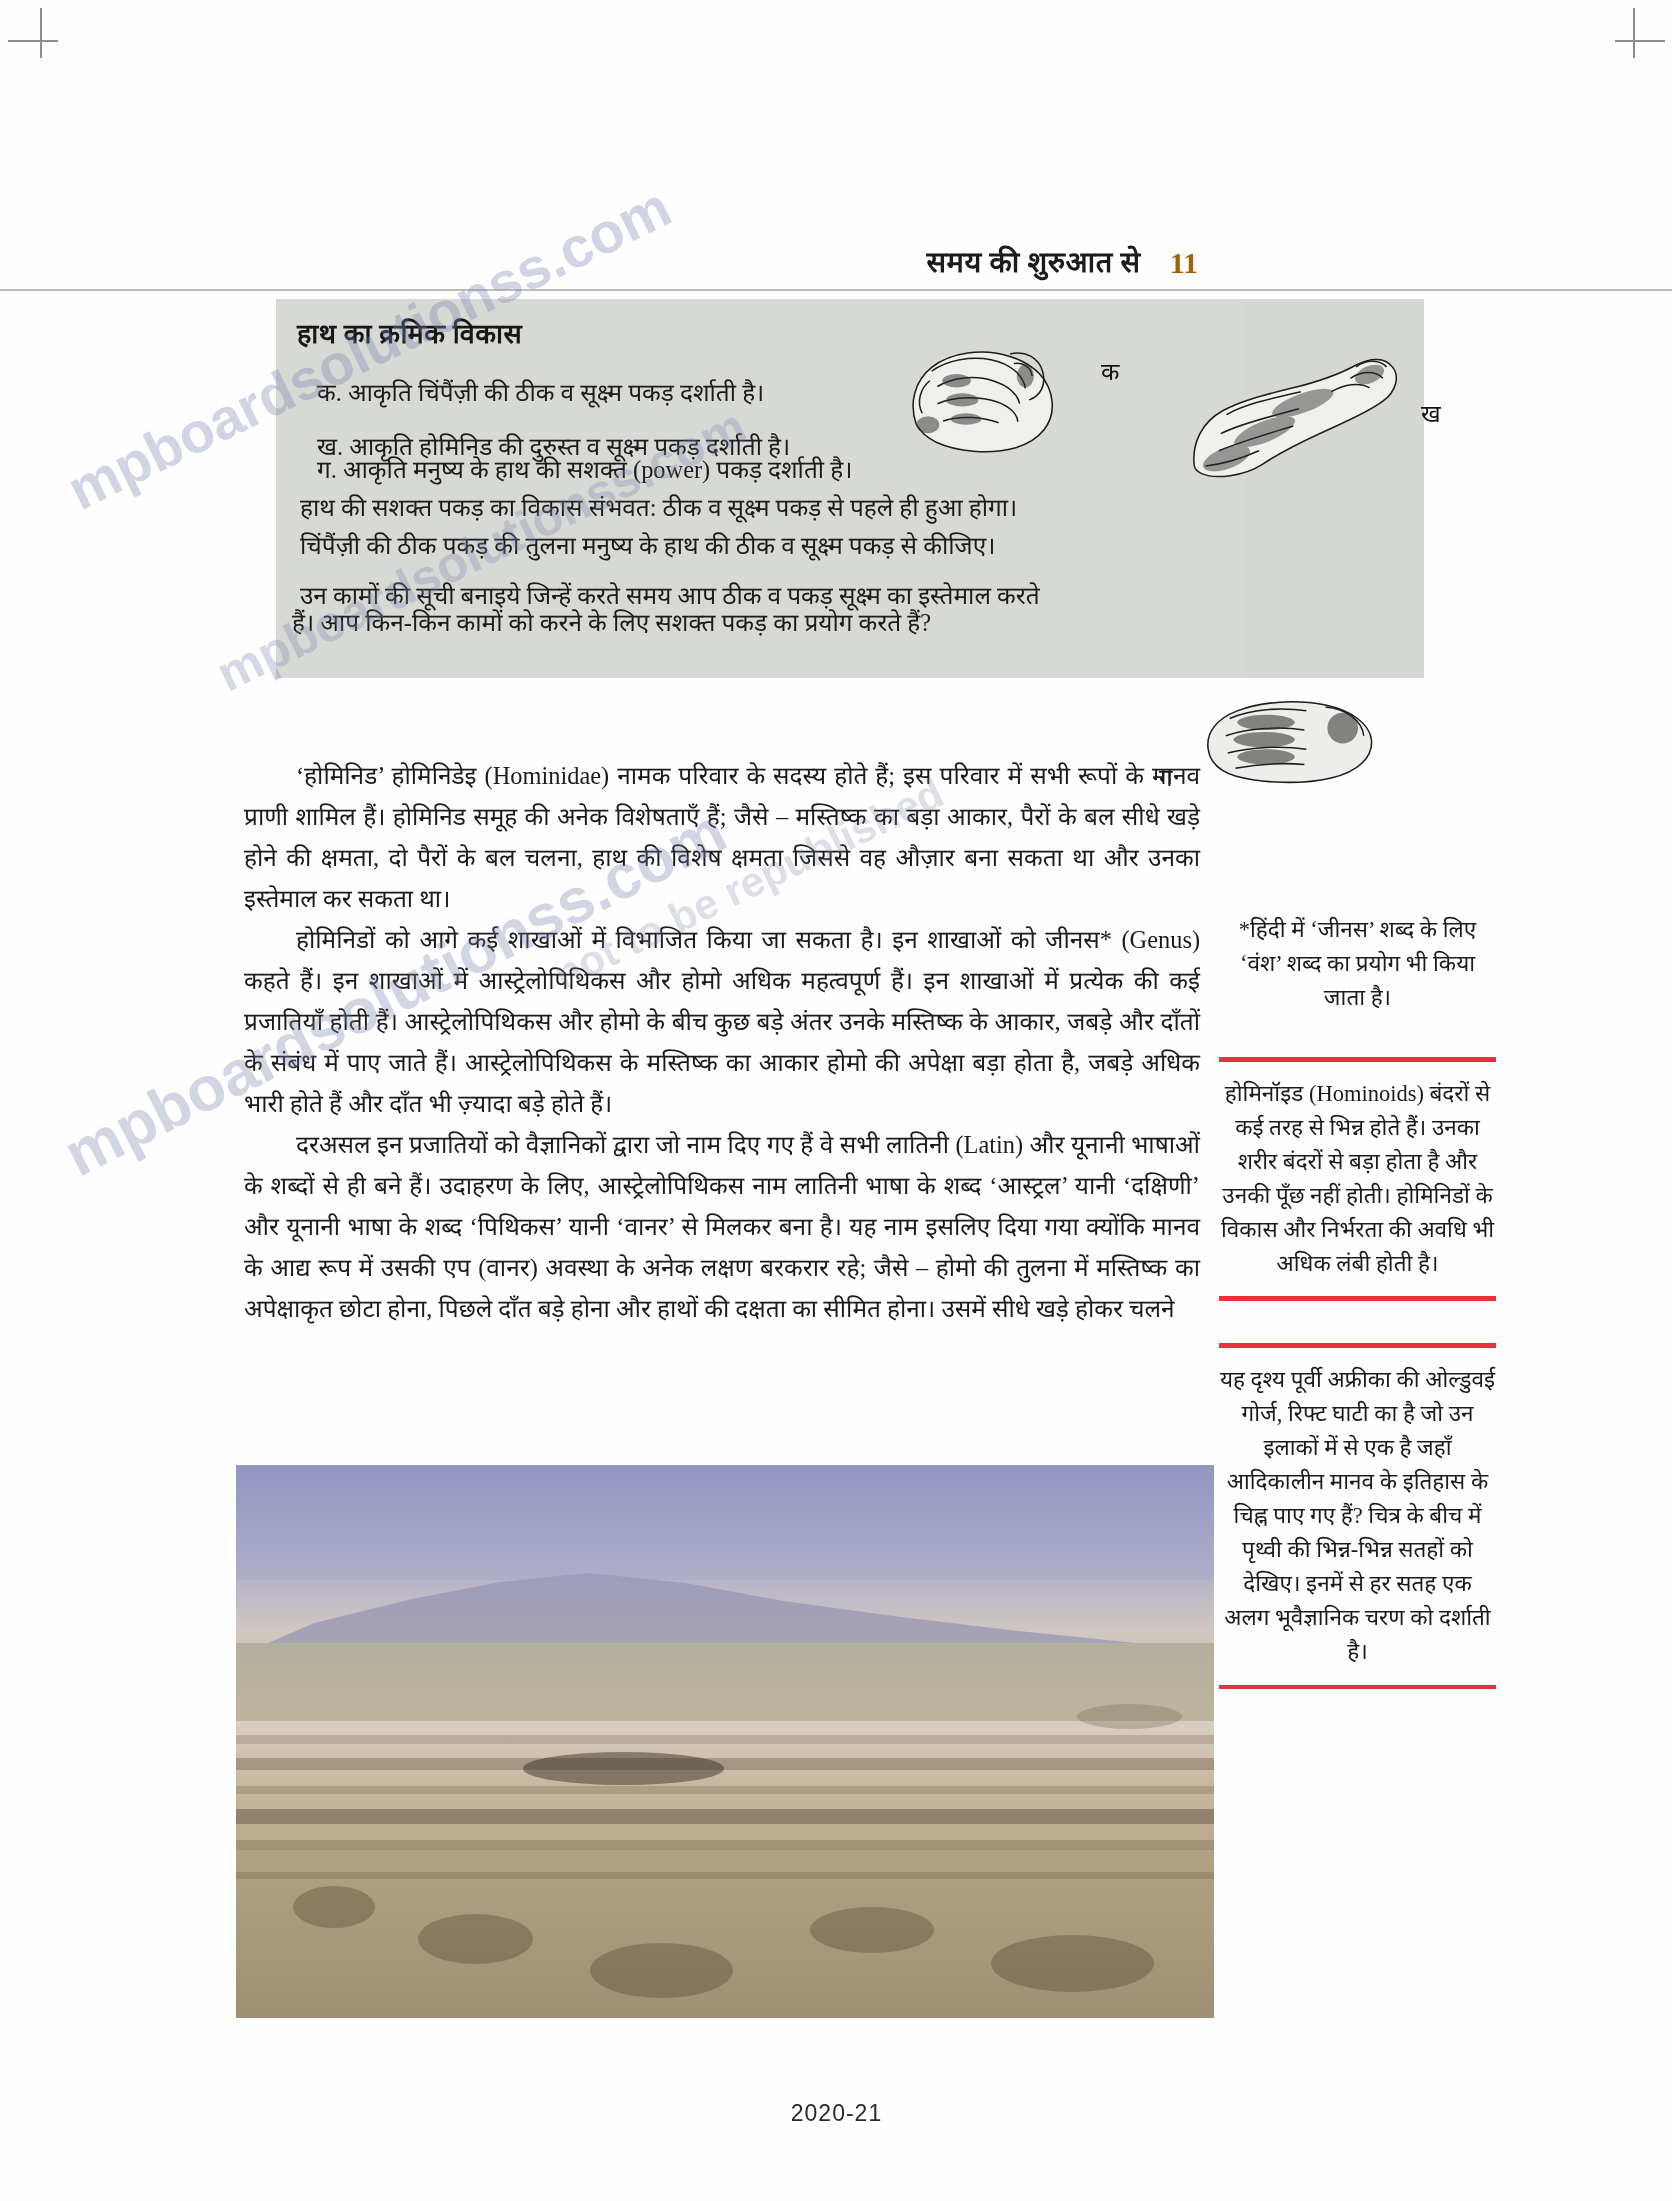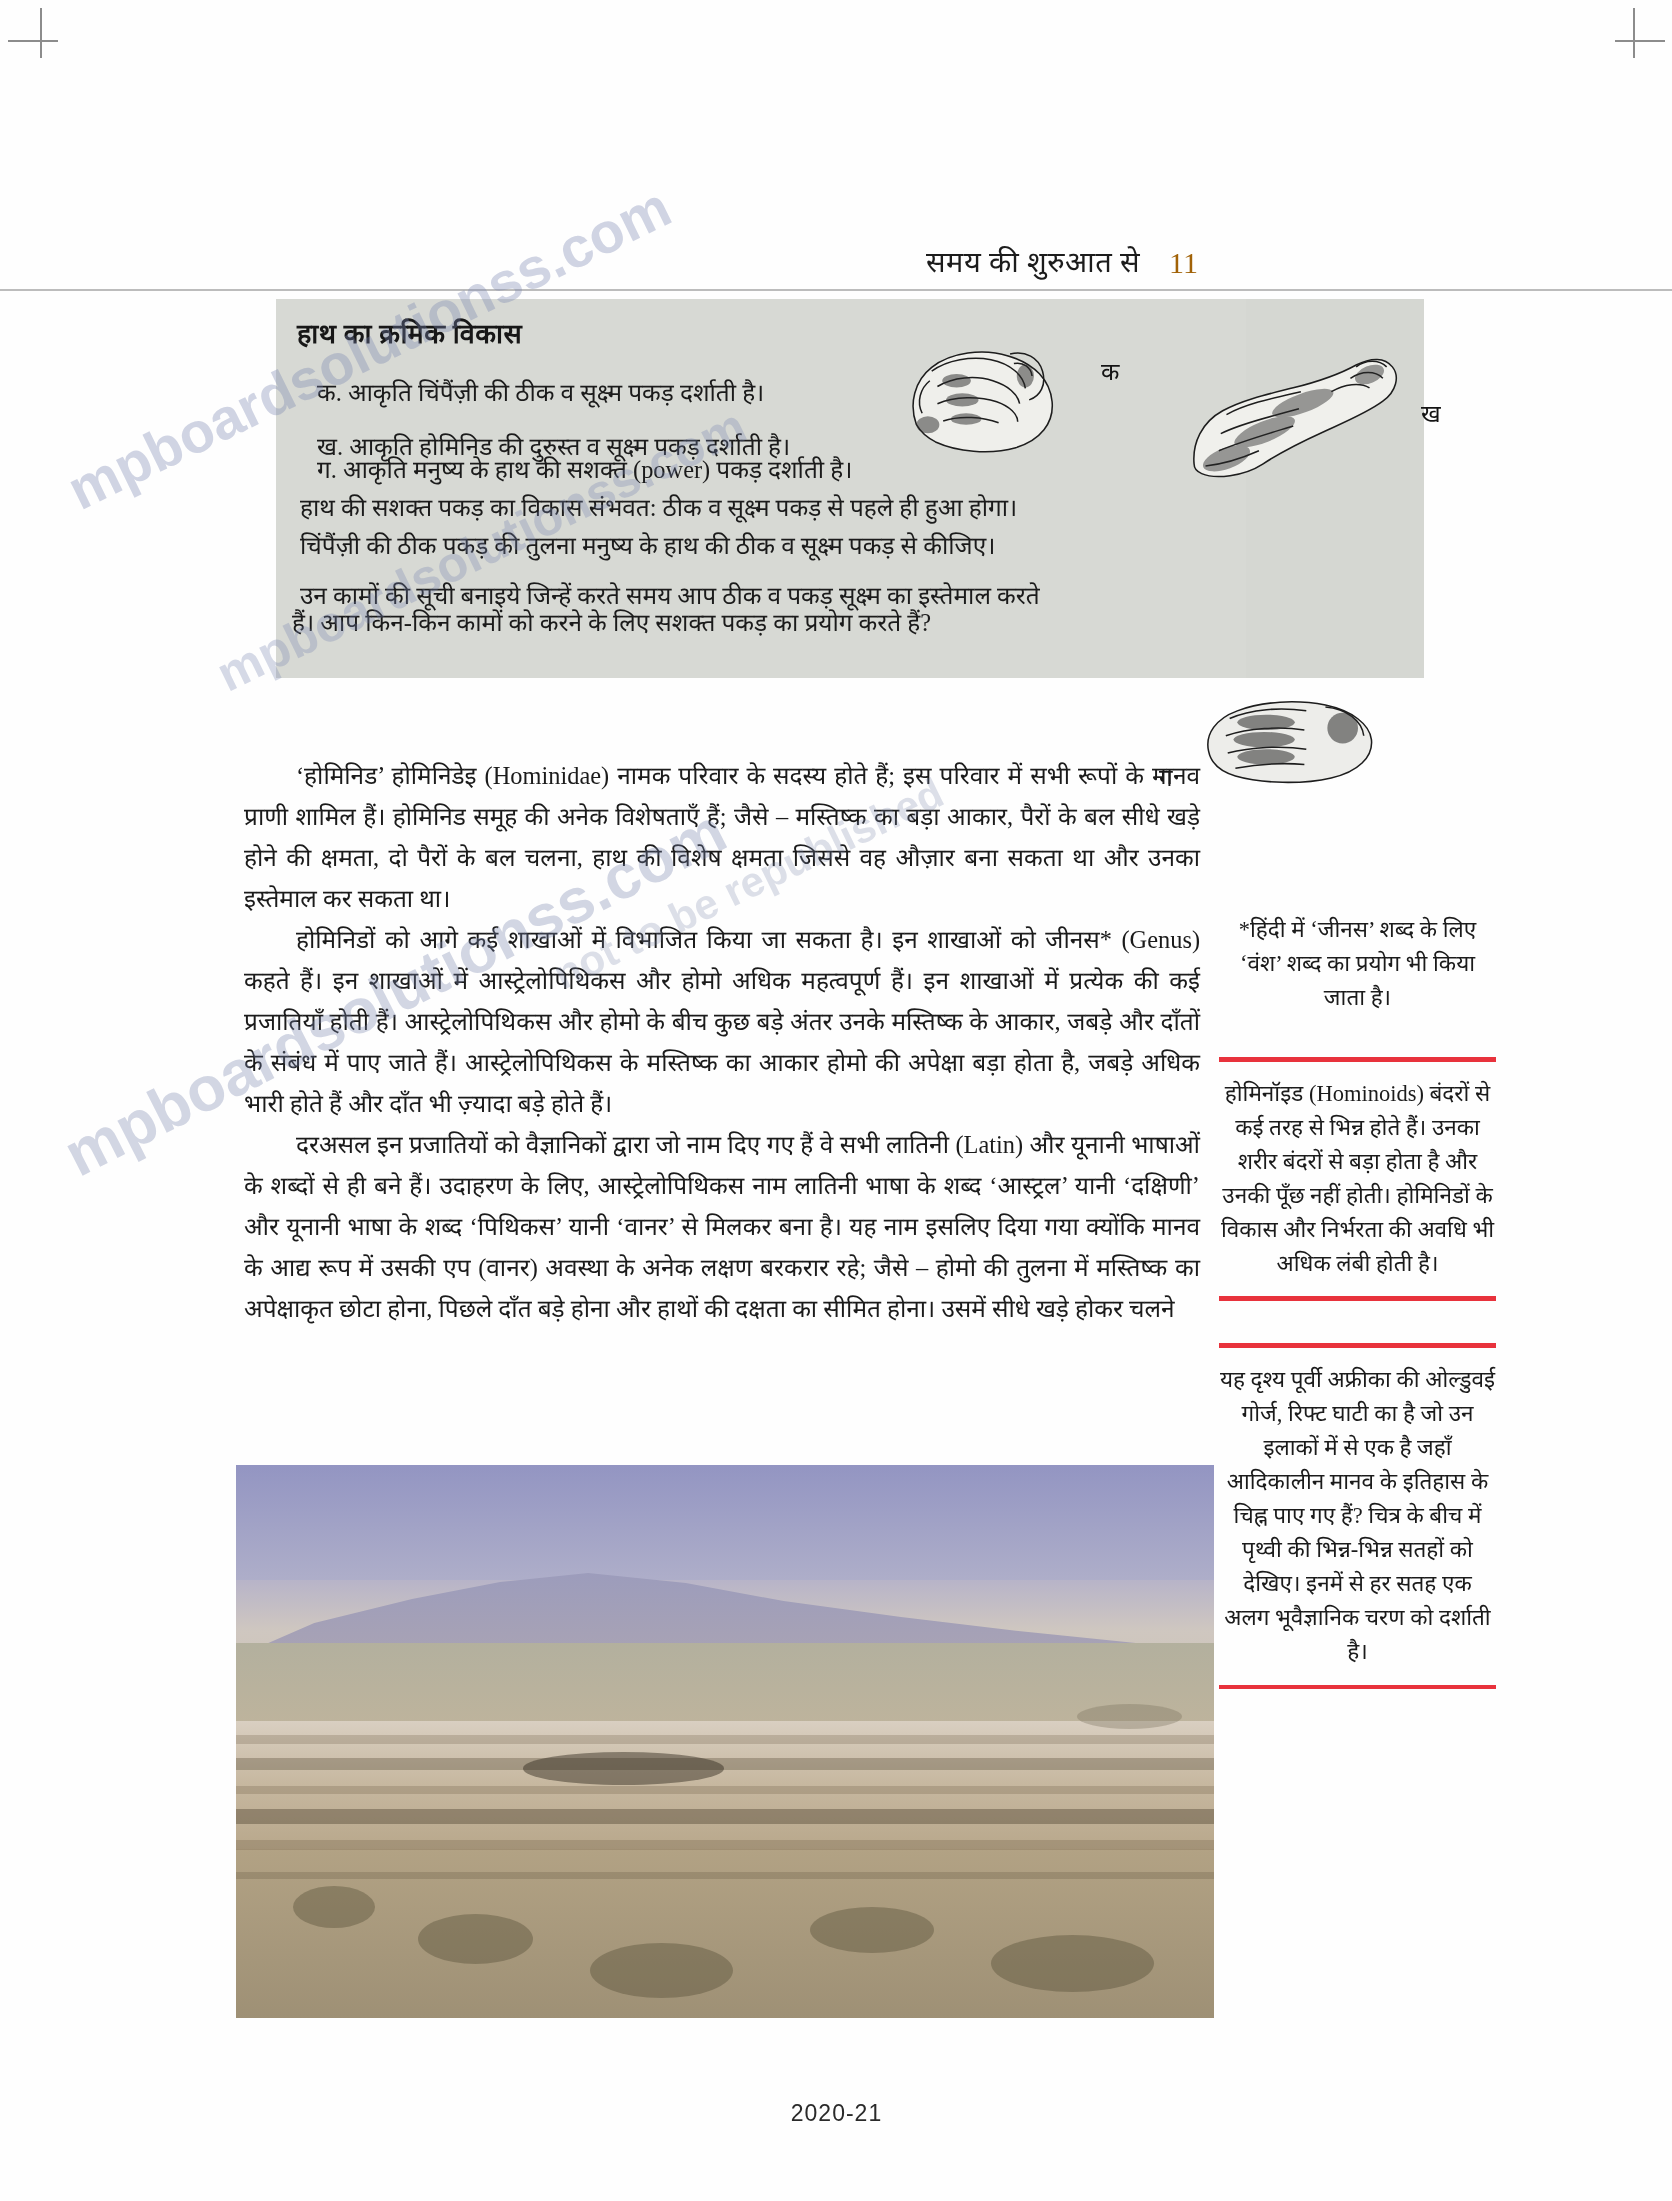--- a/index.html
+++ b/index.html
@@ -33,20 +33,21 @@
     position: absolute;
     left: 0;
     right: 0;
     top: 244px;
     height: 36px;
     display: flex;
     justify-content: flex-end;
     align-items: flex-end;
     padding-right: 475px;
     box-sizing: border-box;
+    font-weight: bold;
   }
   #header-title {
     font-size: 29px;
     letter-spacing: 0.5px;
     color: #1c1c1c;
     white-space: nowrap;
   }
   #header-pageno {
     font-size: 30px;
     margin-left: 29px;

